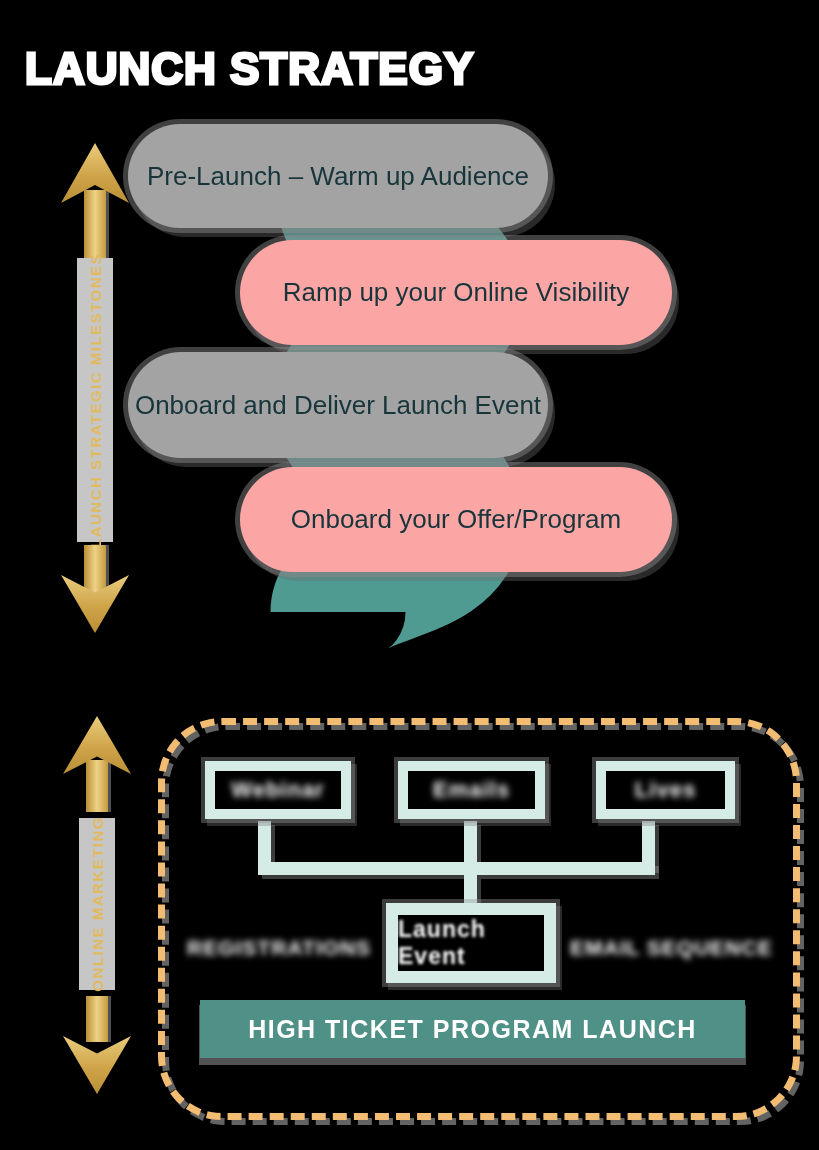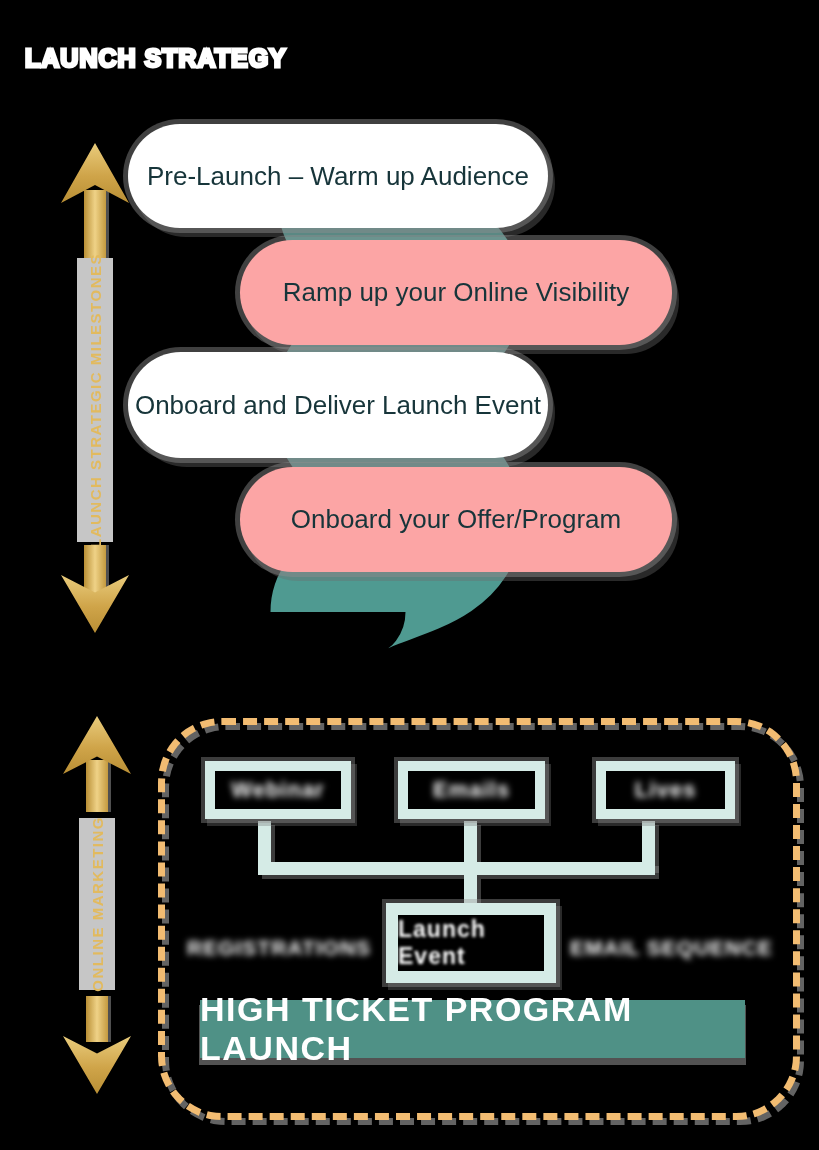--- a/index.html
+++ b/index.html
@@ -1,27 +1,27 @@
 <!DOCTYPE html>
 <html><head>
 <meta charset="utf-8">
 <style>
   html,body{margin:0;padding:0;background:#000;}
   #stage{position:relative;width:819px;height:1150px;background:#000;overflow:hidden;
          font-family:"Liberation Sans",sans-serif;}
   
-  .title{position:absolute;left:25px;top:44px;color:#fff;font-size:25px;font-weight:900;
+  .title{position:absolute;left:25px;top:44px;color:#fff;font-size:44px;font-weight:900;
          letter-spacing:1px;-webkit-text-stroke:3px #fff;filter:blur(.6px);white-space:nowrap;}
   
   #ribbon{position:absolute;left:0;top:0;z-index:1;}
   
   .pill{position:absolute;z-index:2;display:flex;align-items:center;justify-content:center;
         border-radius:54px;font-size:26px;color:#17353a;text-align:center;
         box-shadow:0 0 0 5px rgba(142,142,142,.45), 6px 8px 0 1px rgba(108,108,108,.38);}
-  .pill.teal{background:#ffffff;}
+  .pill.teal{background:#a3a3a3;}
   .pill.mint{background:#fca5a5;}
   
   .gold-head{position:absolute;z-index:2;background:linear-gradient(180deg,#e9cc7c,#cfa449 55%,#b98f35);
              filter:drop-shadow(3px 3px 0 rgba(160,160,160,.55));}
   .gold-head.up{clip-path:polygon(50% 0,100% 100%,50% 70%,0 100%);}
   .gold-head.down{clip-path:polygon(50% 100%,0 0,50% 30%,100% 0);}
   .gold-shaft{position:absolute;z-index:2;background:linear-gradient(90deg,#b98f35,#efd287,#c49a3f);
               filter:drop-shadow(3px 0 0 rgba(160,160,160,.5));}
   .arrow-strip{position:absolute;z-index:2;background:#c6c6c6;display:flex;align-items:center;justify-content:center;}
   .arrow-strip span{writing-mode:vertical-rl;transform:rotate(180deg);white-space:nowrap;
@@ -34,21 +34,21 @@
             justify-content:center;color:#fff;font-weight:900;
             box-shadow:0 0 0 4px rgba(150,150,150,.4), 4px 5px 0 2px rgba(120,120,120,.35);}
   .node-box .blob{filter:blur(3px);font-size:22px;letter-spacing:1px;}
   .center-box{border-width:12px;}
   .center-box .blob{filter:blur(1.6px);font-size:23px;}
   .mint-line{position:absolute;z-index:2;background:#d5ebe6;box-shadow:4px 4px 0 rgba(150,150,150,.4);}
   .side-label{position:absolute;z-index:3;color:#fff;font-weight:900;font-size:21px;letter-spacing:1px;
               filter:blur(3px);white-space:nowrap;}
   .banner{position:absolute;left:200px;top:1000px;width:545px;height:58px;background:#4f9186;z-index:3;
           display:flex;align-items:center;justify-content:center;color:#fff;font-weight:800;
-          font-size:34px;letter-spacing:1.5px;box-shadow:0 6px 0 1px rgba(150,150,150,.55);}
+          font-size:25px;letter-spacing:1.5px;box-shadow:0 6px 0 1px rgba(150,150,150,.55);}
 </style>
 </head>
 <body>
 
 <div id="stage">
 
   <div class="title">LAUNCH STRATEGY</div>
 
   <svg id="ribbon" width="819" height="720">
     <path d="M 345 200 C 345 250, 455 240, 455 293

